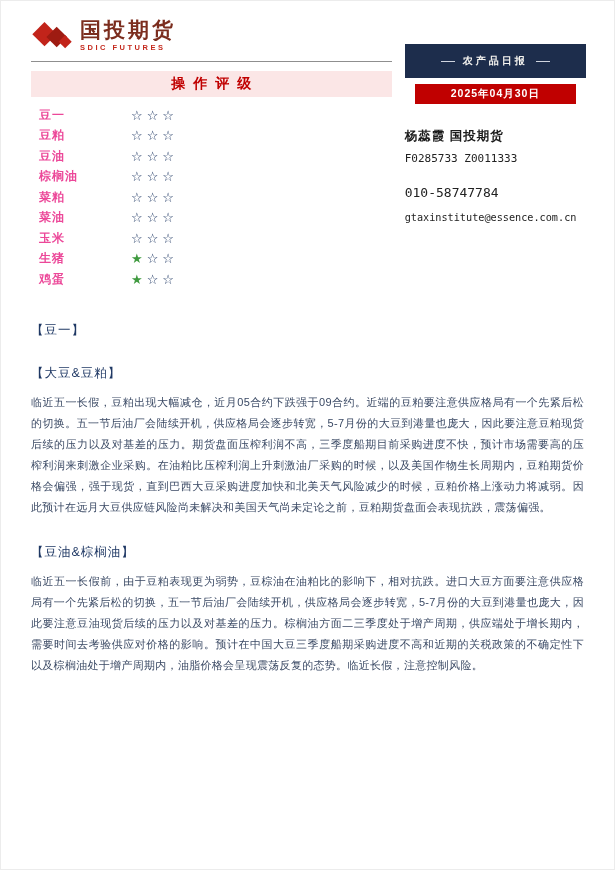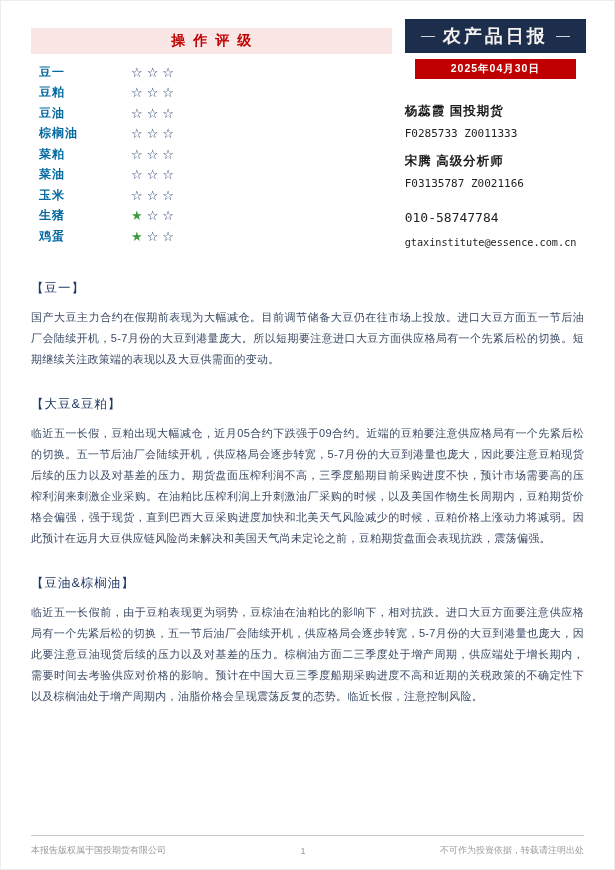--- a/index.html
+++ b/index.html
@@ -20,29 +20,29 @@
   .logo-icon { width:42px; height:30px; flex:0 0 auto; }
   .brand-cn { font-size:21px; font-weight:bold; color:#7b2d1e; letter-spacing:3px; line-height:1; }
   .brand-en { font-size:7.5px; font-weight:bold; color:#c42a1e; letter-spacing:2.5px; margin-top:3px; }
 
   
   .rating-panel { margin-top:9px; }
   .rating-title { background:#fbe6e6; color:#c00000; font-weight:bold; font-size:14px;
     text-align:center; letter-spacing:8px; padding:4px 0 4px 8px; }
   .rating-list { padding:8px 0 0 8px; }
   .rating-row { display:flex; align-items:center; height:20.5px; }
-  .rating-name { width:92px; color:#0369a1; font-weight:bold; font-size:12px; letter-spacing:1px; }
+  .rating-name { width:92px; color:#ec4899; font-weight:bold; font-size:12px; letter-spacing:1px; }
   .rating-stars { font-size:13px; letter-spacing:4px; line-height:1; }
   .star.empty { color:#1f3864; }
   .star.filled { color:#3f9a3f; }
 
   
   .title-box { background:#1d2d4c; color:#f4f3ef; height:34px;
     display:flex; align-items:center; justify-content:center; gap:8px;
-    font-size:18px; font-weight:bold; letter-spacing:3px; }
+    font-size:10px; font-weight:bold; letter-spacing:3px;margin-top:25px; }
   .tick { width:14px; height:1px; background:#cfd4df; }
   .date-box { background:#c00000; color:#ffffff; text-align:center;
     font-size:10.5px; font-weight:bold; padding:3px 0; margin:6px 10px 0 10px; letter-spacing:1px; }
 
   .analyst-block { margin-top:24px; }
   .analyst { margin-bottom:13px; }
   .analyst-name { font-size:12.5px; font-weight:bold; color:#1b1b1b; letter-spacing:1px; margin-bottom:7px; }
   .analyst-ids { font-size:11px; color:#222222; }
 
   .contact-block { margin-top:20px; }
@@ -64,20 +64,31 @@
     font-size:9px; color:#9a9a9a; }
 </style>
 </head>
 <body>
 
 <div class="page">
 
   <div class="header-row">
 
     <div class="col-left">
+      <div class="brand-block">
+        <svg class="logo-icon" viewBox="0 0 44 32" xmlns="http://www.w3.org/2000/svg">
+          <polygon points="14,1 27,14 14,27 1,14" fill="#c2241a"></polygon>
+          <polygon points="27,6 38,17 27,28 16,17" fill="#9e1b12"></polygon>
+          <polygon points="36,15 43,22 36,29 29,22" fill="#c2241a"></polygon>
+        </svg>
+        <div class="brand-text">
+          <div class="brand-cn">国投期货</div>
+          <div class="brand-en">SDIC FUTURES</div>
+        </div>
+      </div>
 
       <div class="rating-panel">
         <div class="rating-title">操作评级</div>
         <div class="rating-list">
   <div class="rating-row">
     <span class="rating-name">豆一</span>
     <span class="rating-stars"><span class="star empty">☆</span><span class="star empty">☆</span><span class="star empty">☆</span></span>
   </div>
 
   <div class="rating-row">
@@ -131,50 +142,40 @@
       </div>
       <div class="date-box">2025年04月30日</div>
 
       <div class="analyst-block">
   <div class="analyst">
     <div class="analyst-name">杨蕊霞 国投期货</div>
     <div class="analyst-ids mono">F0285733 Z0011333</div>
   </div>
 
 
-  <div class="analyst">
-    <div class="analyst-name">宋腾 高级分析师</div>
-    <div class="analyst-ids mono">F03135787 Z0021166</div>
-  </div>
 </div>
 
       <div class="contact-block">
         <div class="contact-phone mono">010-58747784</div>
         <div class="contact-email mono">gtaxinstitute@essence.com.cn</div>
       </div>
     </div>
 
   </div>
 
   <div class="body">
   <section class="report-section">
     <h3 class="section-heading">【豆一】</h3>
-    <p class="section-body">国产大豆主力合约在假期前表现为大幅减仓。目前调节储备大豆仍在往市场上投放。进口大豆方面五一节后油厂会陆续开机，5-7月份的大豆到港量庞大。所以短期要注意进口大豆方面供应格局有一个先紧后松的切换。短期继续关注政策端的表现以及大豆供需面的变动。</p>
   </section>
 
   <section class="report-section">
     <h3 class="section-heading">【大豆&amp;豆粕】</h3>
     <p class="section-body">临近五一长假，豆粕出现大幅减仓，近月05合约下跌强于09合约。近端的豆粕要注意供应格局有一个先紧后松的切换。五一节后油厂会陆续开机，供应格局会逐步转宽，5-7月份的大豆到港量也庞大，因此要注意豆粕现货后续的压力以及对基差的压力。期货盘面压榨利润不高，三季度船期目前采购进度不快，预计市场需要高的压榨利润来刺激企业采购。在油粕比压榨利润上升刺激油厂采购的时候，以及美国作物生长周期内，豆粕期货价格会偏强，强于现货，直到巴西大豆采购进度加快和北美天气风险减少的时候，豆粕价格上涨动力将减弱。因此预计在远月大豆供应链风险尚未解决和美国天气尚未定论之前，豆粕期货盘面会表现抗跌，震荡偏强。</p>
   </section>
 
   <section class="report-section">
     <h3 class="section-heading">【豆油&amp;棕榈油】</h3>
     <p class="section-body">临近五一长假前，由于豆粕表现更为弱势，豆棕油在油粕比的影响下，相对抗跌。进口大豆方面要注意供应格局有一个先紧后松的切换，五一节后油厂会陆续开机，供应格局会逐步转宽，5-7月份的大豆到港量也庞大，因此要注意豆油现货后续的压力以及对基差的压力。棕榈油方面二三季度处于增产周期，供应端处于增长期内，需要时间去考验供应对价格的影响。预计在中国大豆三季度船期采购进度不高和近期的关税政策的不确定性下以及棕榈油处于增产周期内，油脂价格会呈现震荡反复的态势。临近长假，注意控制风险。</p>
   </section>
 </div>
 
-  <div class="footer">
-    <span>本报告版权属于国投期货有限公司</span>
-    <span>1</span>
-    <span>不可作为投资依据，转载请注明出处</span>
-  </div>
 
 </div>
 
 </body></html>

